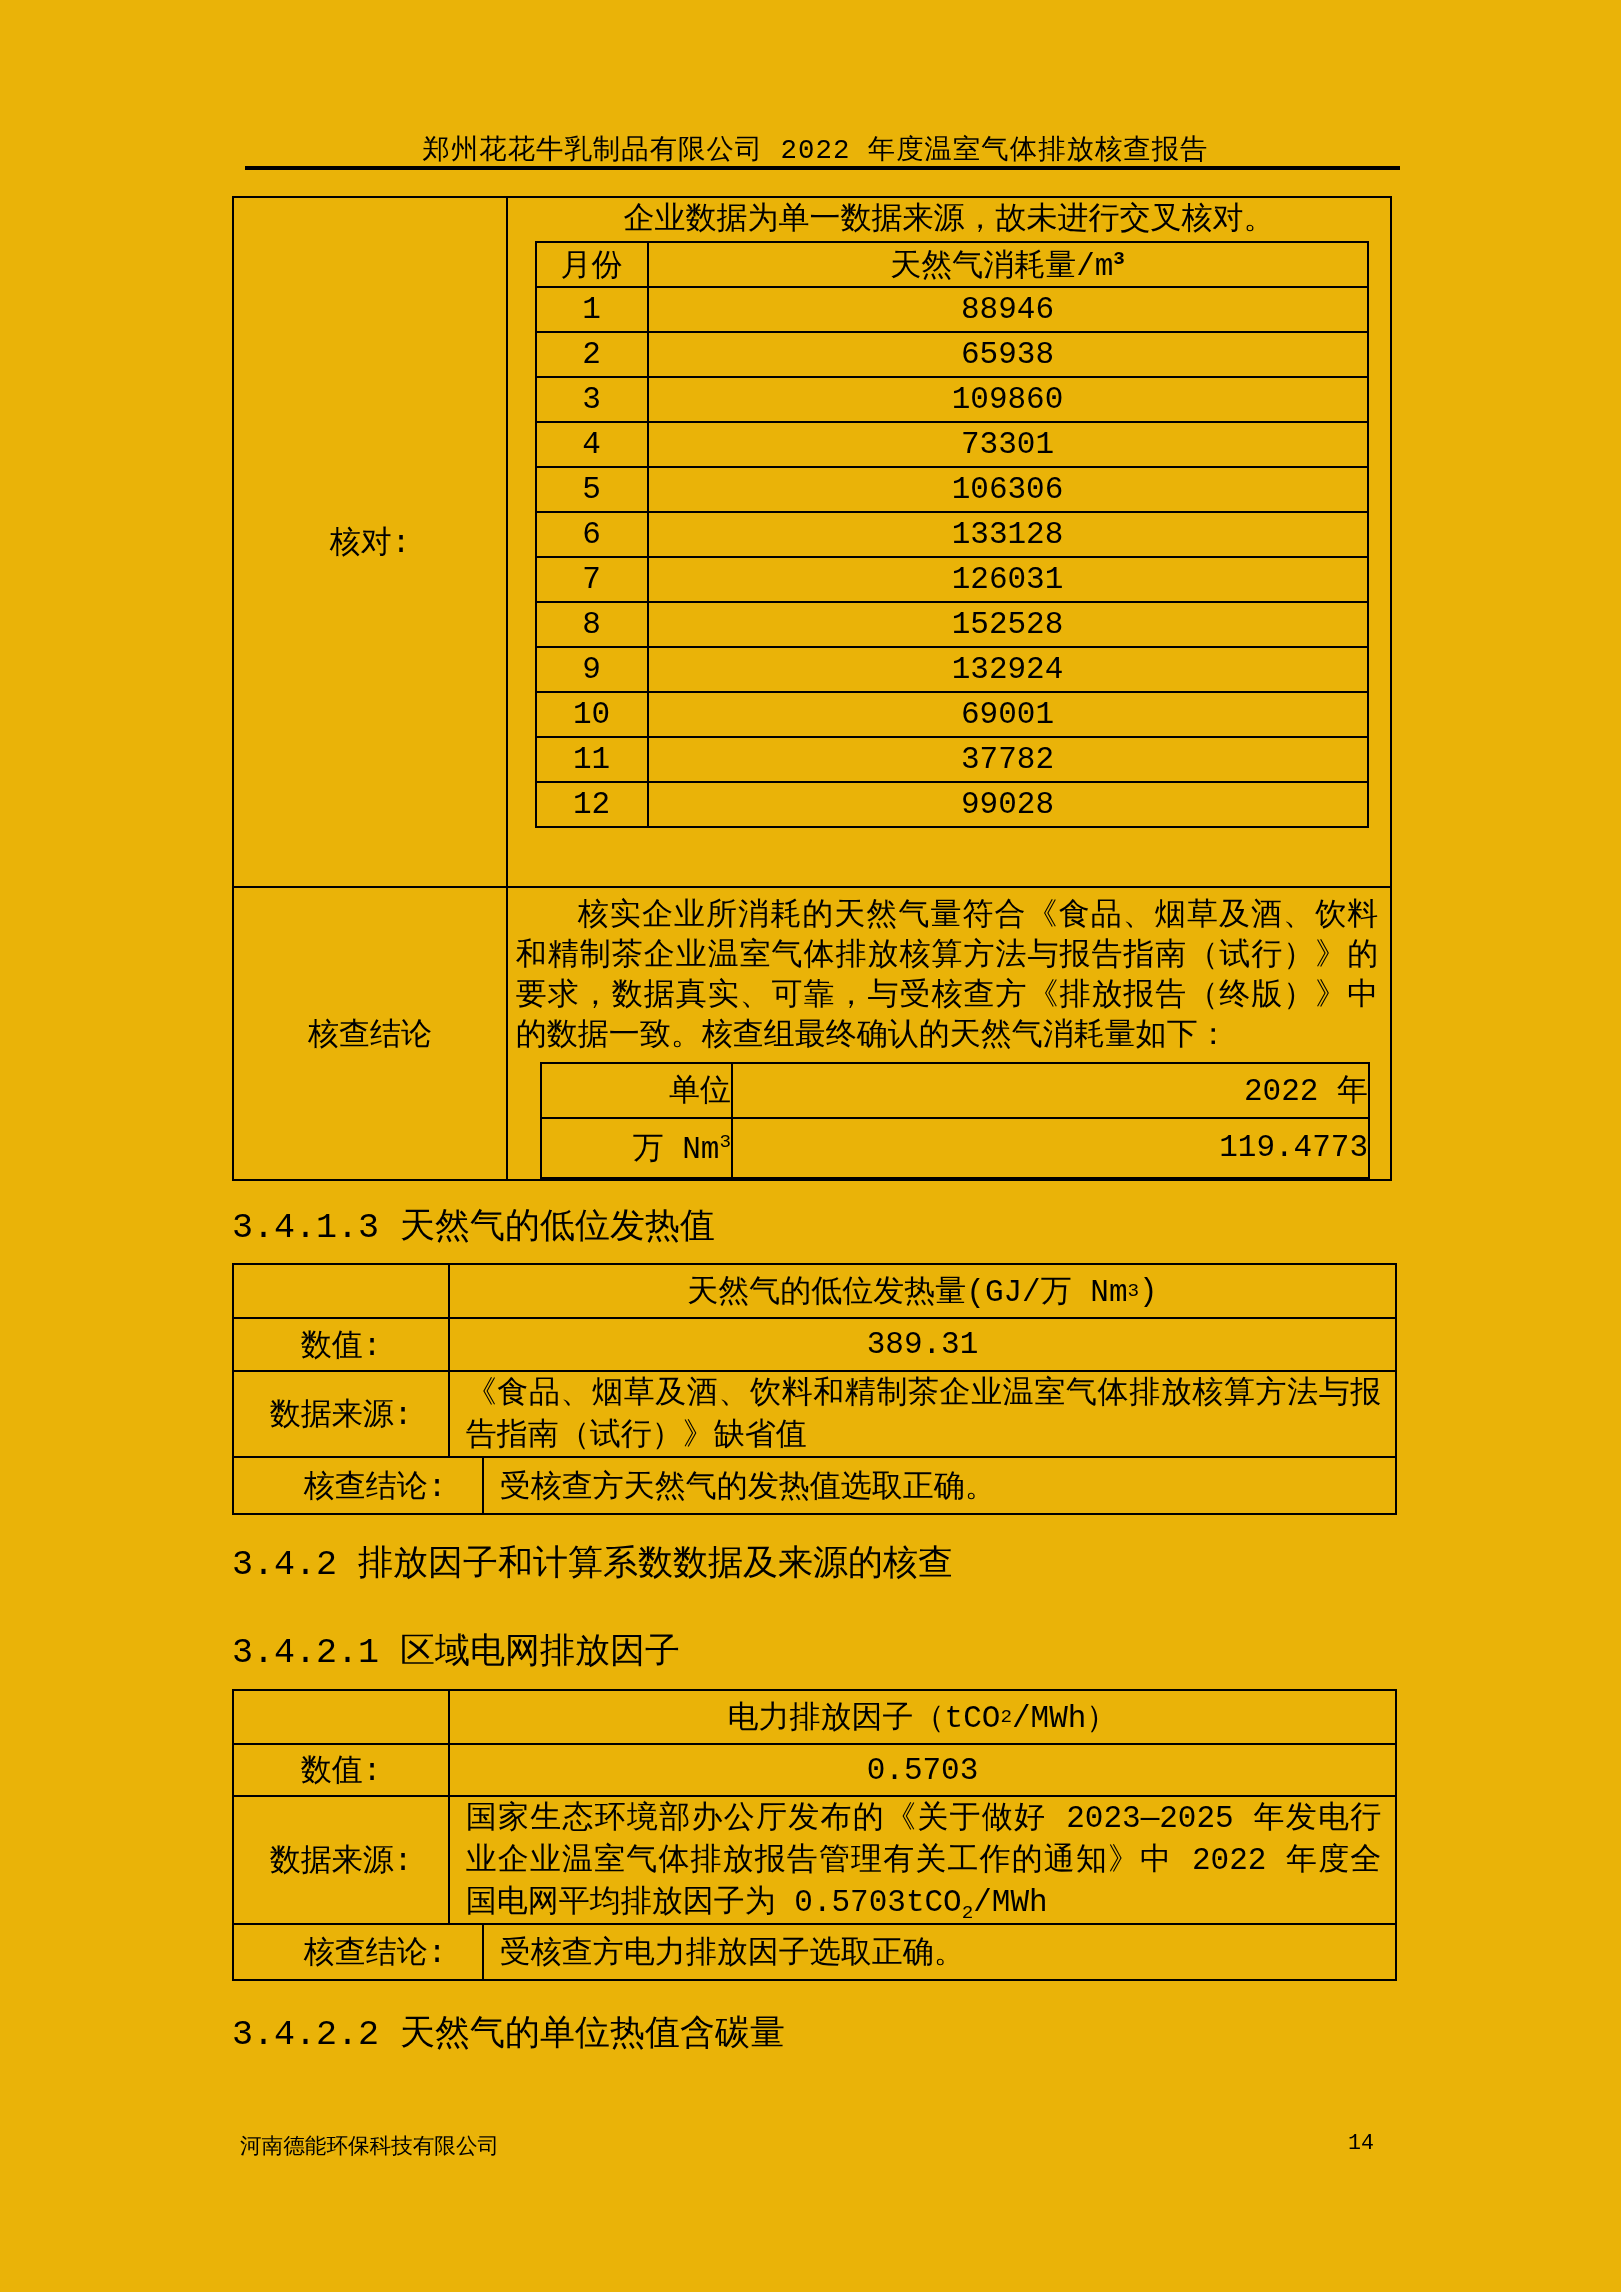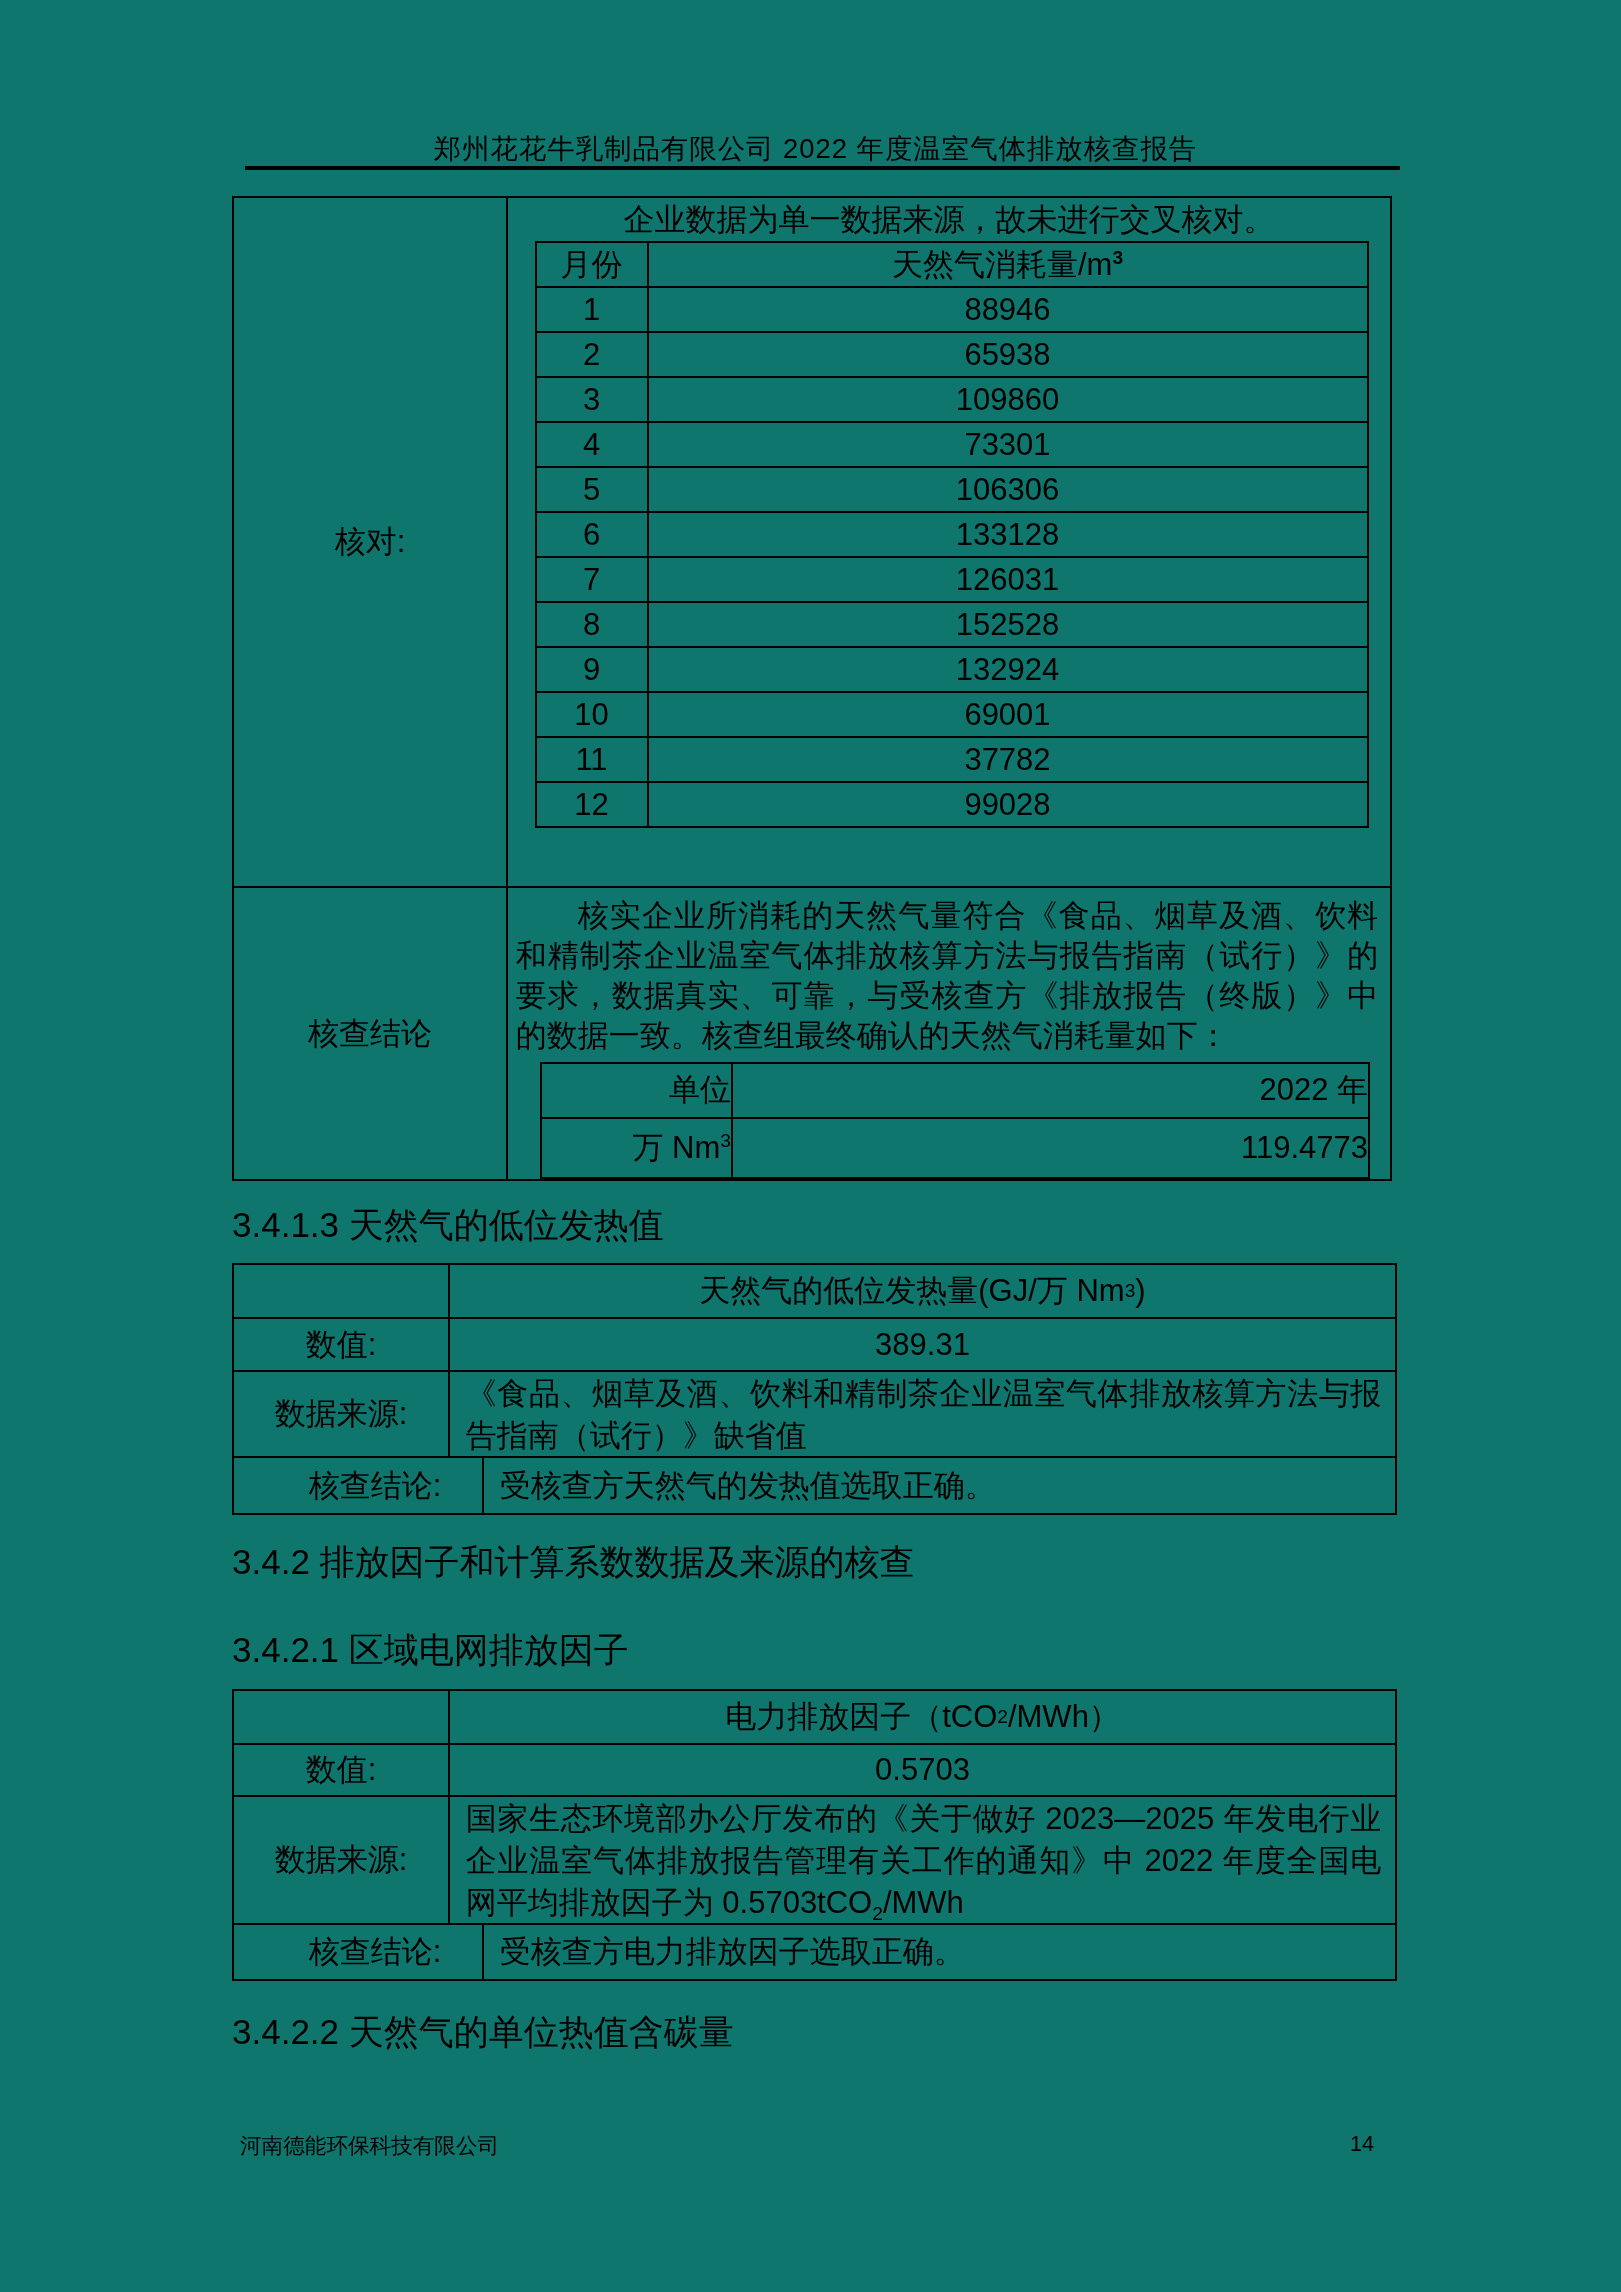--- a/index.html
+++ b/index.html
@@ -1,19 +1,19 @@
 <!DOCTYPE html>
 <html><head>
 <meta charset="utf-8">
 <style>
   * { margin:0; padding:0; box-sizing:border-box; }
   html,body { background:#ffffff; }
   .page {
-    position:relative; width:1621px; height:2293px; background:#0f766e;
-    font-family:Liberation Sans, sans-serif; color:#000000;
+    position:relative; width:1621px; height:2293px; background:#eab308;
+    font-family:Liberation Mono, monospace; color:#000000;
     overflow:hidden;
   }
   
   .doc-header-title {
     position:absolute; top:131px; left:232px; width:1167px;
     font-size:27.4px; text-align:center; letter-spacing:1px; white-space:nowrap;
   }
   .doc-header-rule {
     position:absolute; top:166px; left:245px; width:1155px; height:3.9px; background:#000;
   }

